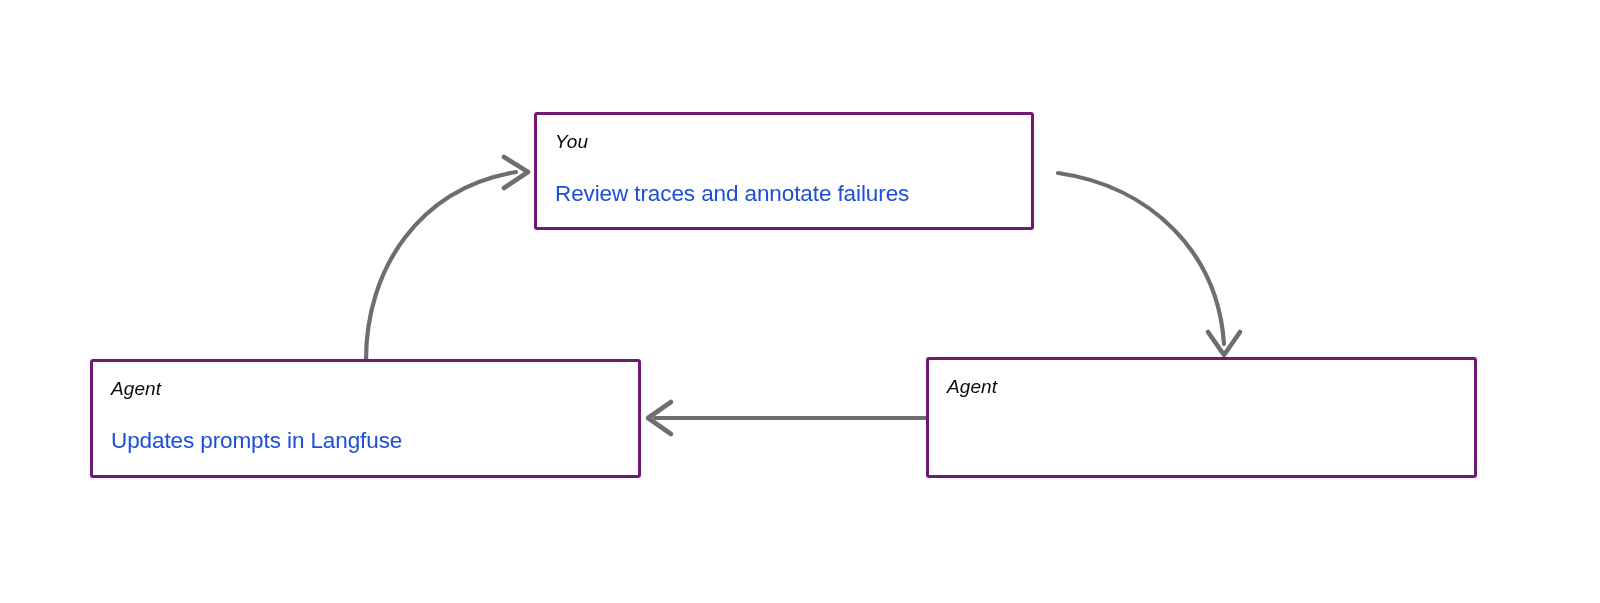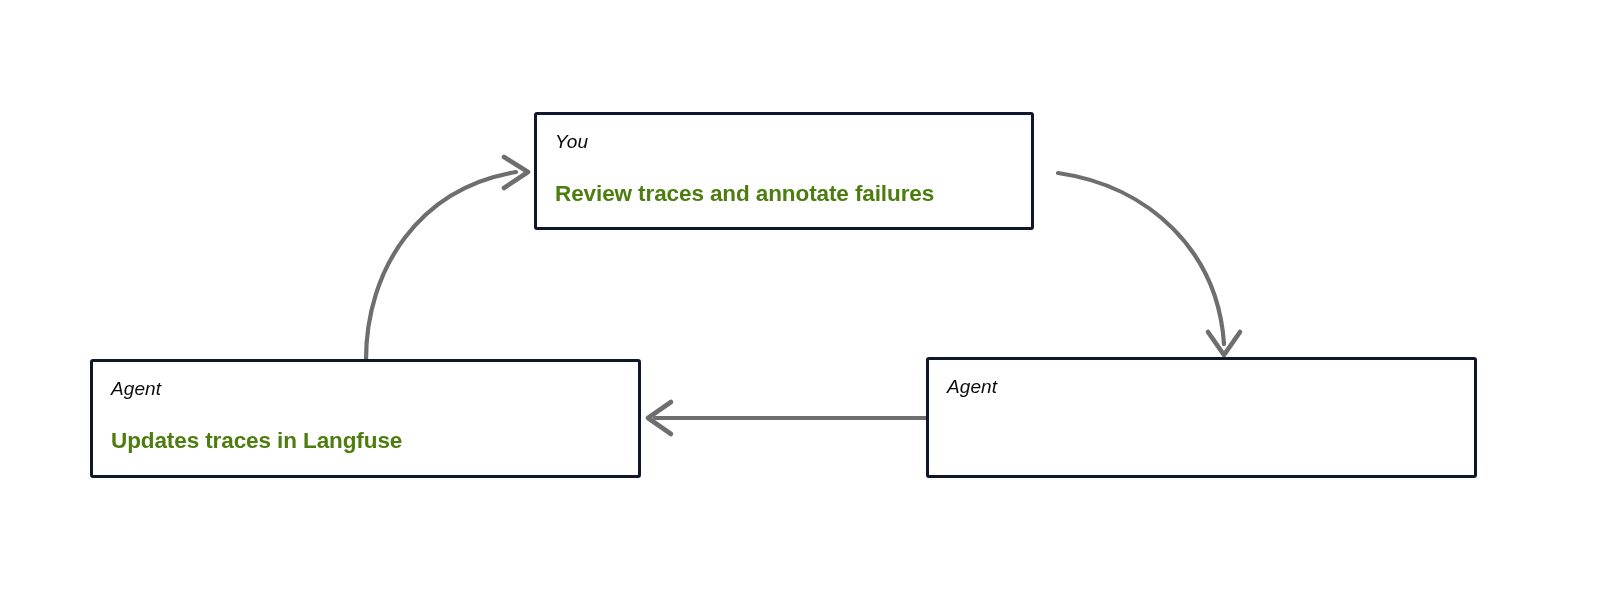--- a/index.html
+++ b/index.html
@@ -24,39 +24,39 @@
     left: 0;
     top: 0;
     width: 1600px;
     height: 603px;
     pointer-events: none;
   }
   .node {
     position: absolute;
     box-sizing: border-box;
     background: #ffffff;
-    border: 3px solid #0f172a;
+    border: 3px solid #701a75;
     border-radius: 3px;
     padding: 16px 18px 0 18px;
     z-index: 2;
   }
   .node-role {
     font-style: italic;
     font-weight: 400;
     font-size: 19px;
     line-height: 22px;
     color: #0a0a0a;
     letter-spacing: 0.1px;
     white-space: nowrap;
   }
   .node-title {
-    font-weight: 700;
+    font-weight: 400;
     font-size: 22.5px;
     line-height: 26px;
-    color: #4d7c0f;
+    color: #1d4ed8;
     letter-spacing: -0.1px;
     white-space: nowrap;
     margin-top: 28px;
   }
   
   #node-you {
     left: 534px;
     top: 112px;
     width: 500px;
     height: 118px;
@@ -97,20 +97,20 @@
     </g>
   </svg>
 
   <div class="node" id="node-you">
     <div class="node-role">You</div>
     <div class="node-title">Review traces and annotate failures</div>
   </div>
 
   <div class="node" id="node-agent-update">
     <div class="node-role">Agent</div>
-    <div class="node-title">Updates traces in Langfuse</div>
+    <div class="node-title">Updates prompts in Langfuse</div>
   </div>
 
   <div class="node" id="node-agent-fetch">
     <div class="node-role">Agent</div>
   </div>
 
 </div>
 
 </body></html>

